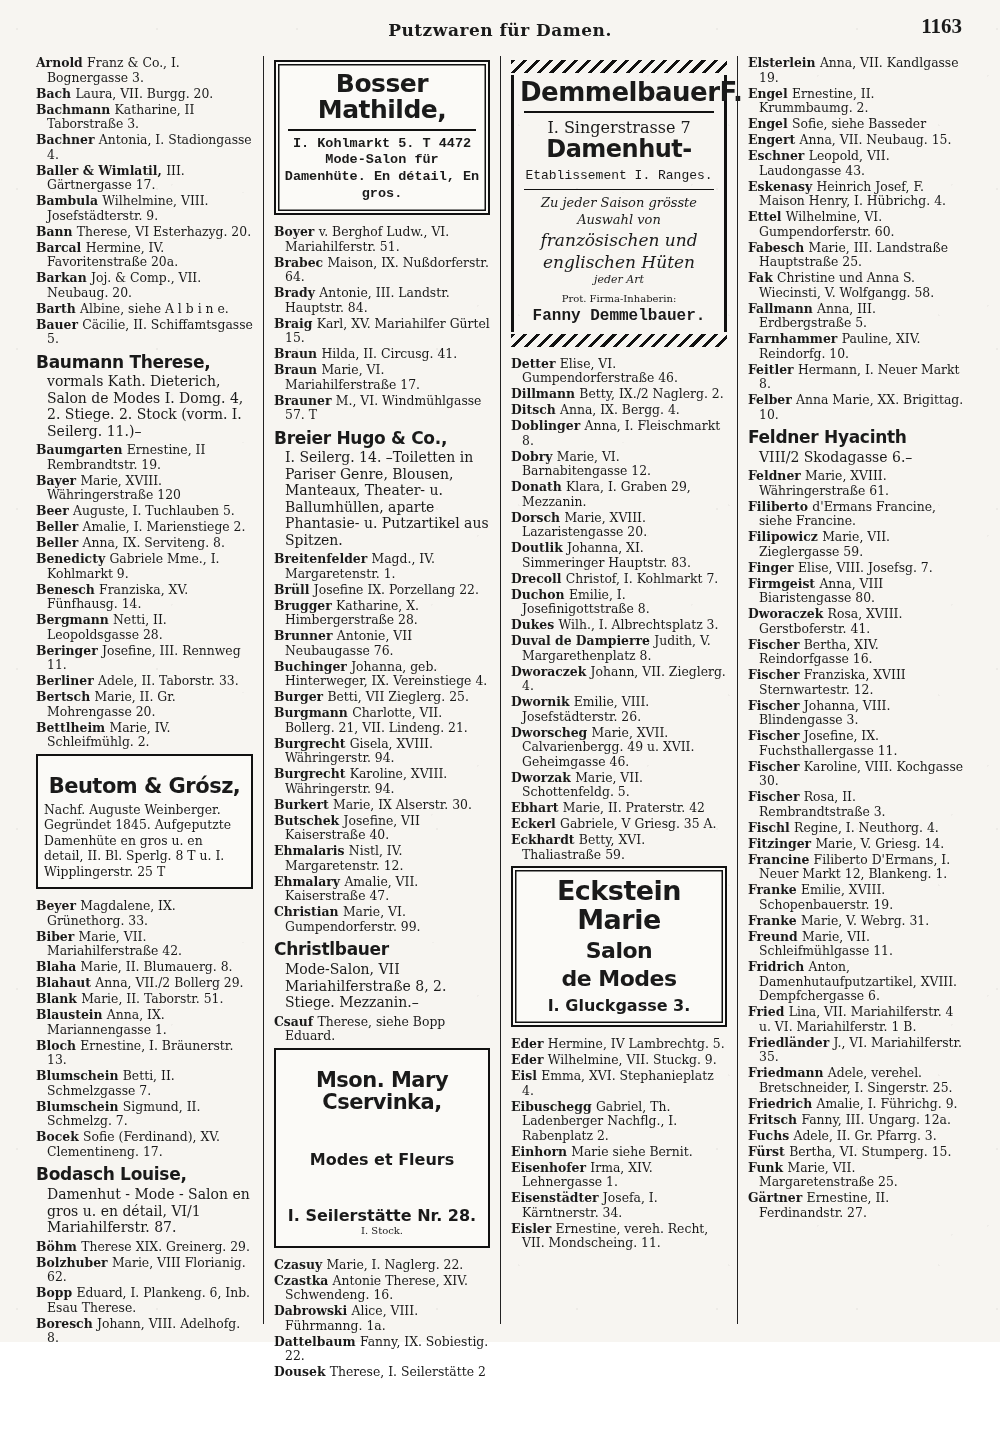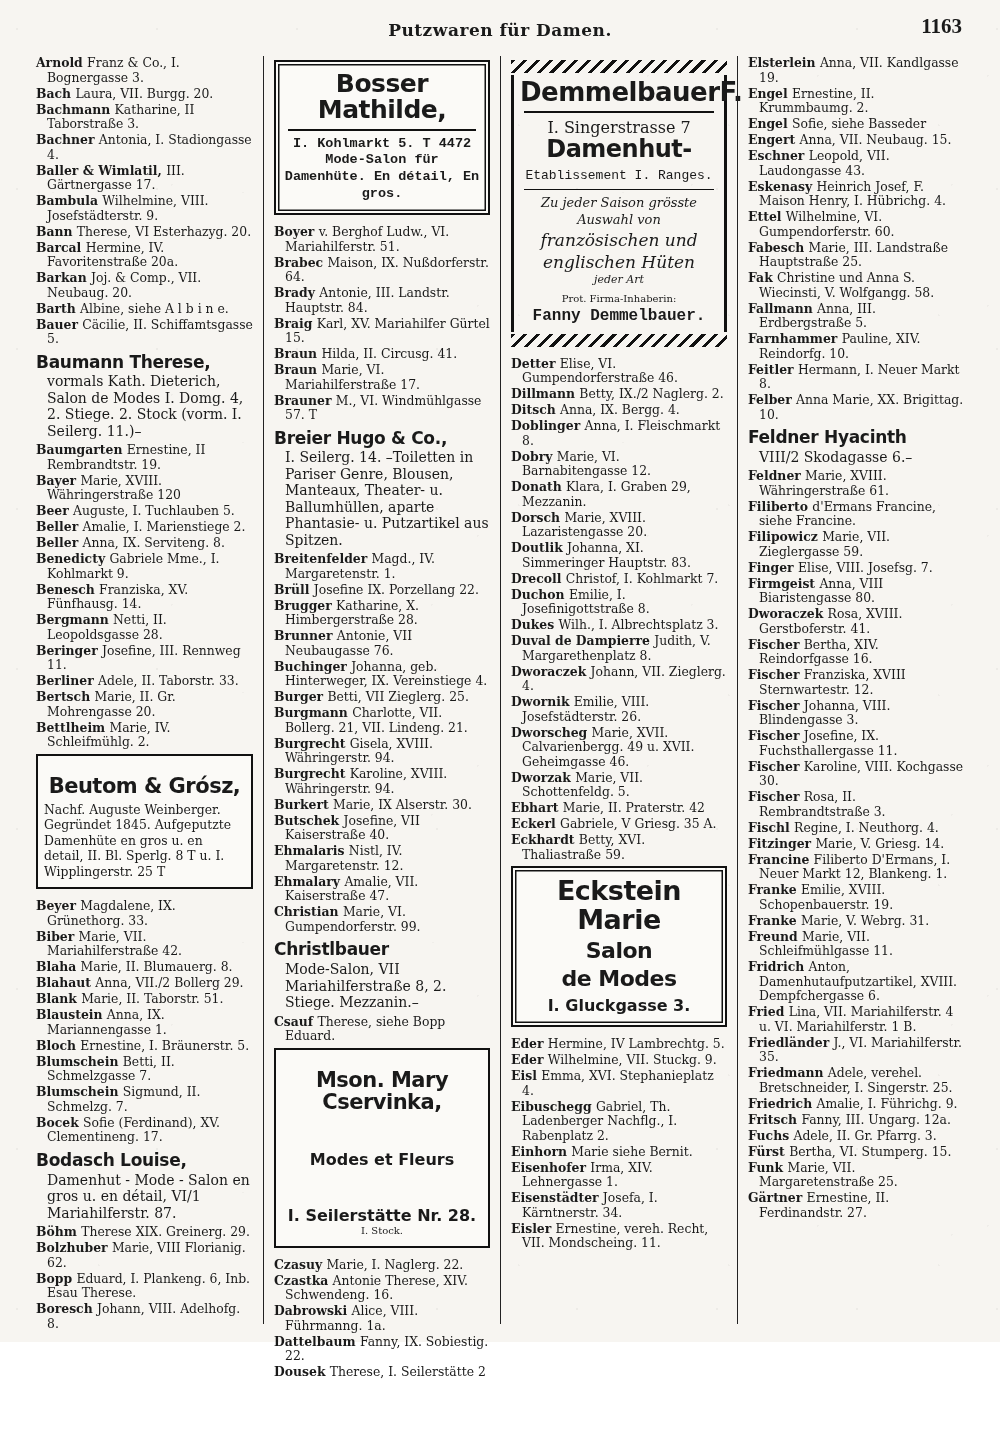--- a/index.html
+++ b/index.html
@@ -220,21 +220,21 @@
         <div class="ad" style="text-align: center;">
           <div class="ad-title sm">Beutom &amp; Grósz,</div>
           <div class="ad-serif" style="text-align: left; font-size: 12.4px;">Nachf. Auguste Weinberger. Gegründet 1845. Aufgeputzte Damenhüte en gros u. en detail, II. Bl. Sperlg. 8 T u. I. Wipplingerstr. 25  T</div>
         </div>
         <p class="entry"><span class="nm">Beyer </span><span class="rest">Magdalene, IX. Grünethorg. 33.</span></p>
         <p class="entry"><span class="nm">Biber </span><span class="rest">Marie, VII. Mariahilferstraße 42.</span></p>
         <p class="entry"><span class="nm">Blaha </span><span class="rest">Marie, II. Blumauerg. 8.</span></p>
         <p class="entry"><span class="nm">Blahaut </span><span class="rest">Anna, VII./2 Bollerg 29.</span></p>
         <p class="entry"><span class="nm">Blank </span><span class="rest">Marie, II. Taborstr. 51.</span></p>
         <p class="entry"><span class="nm">Blaustein </span><span class="rest">Anna, IX. Mariannengasse 1.</span></p>
-        <p class="entry"><span class="nm">Bloch </span><span class="rest">Ernestine, I. Bräunerstr. 5.</span></p>
+        <p class="entry"><span class="nm">Bloch </span><span class="rest">Ernestine, I. Bräunerstr. 13.</span></p>
         <p class="entry"><span class="nm">Blumschein </span><span class="rest">Betti, II. Schmelzgasse 7.</span></p>
         <p class="entry"><span class="nm">Blumschein </span><span class="rest">Sigmund, II. Schmelzg. 7.</span></p>
         <p class="entry"><span class="nm">Bocek </span><span class="rest">Sofie (Ferdinand), XV. Clementineng. 17.</span></p>
         <div class="bigname">Bodasch Louise,</div>
         <div class="sub">Damenhut - Mode - Salon en gros u. en détail, VI/1 Mariahilferstr. 87.</div>
         <p class="entry"><span class="nm">Böhm </span><span class="rest">Therese XIX. Greinerg. 29.</span></p>
         <p class="entry"><span class="nm">Bolzhuber </span><span class="rest">Marie, VIII Florianig. 62.</span></p>
         <p class="entry"><span class="nm">Bopp </span><span class="rest">Eduard, I. Plankeng. 6, Inb. Esau Therese.</span></p>
         <p class="entry"><span class="nm">Boresch </span><span class="rest">Johann, VIII. Adelhofg. 8.</span></p>
       </div>

